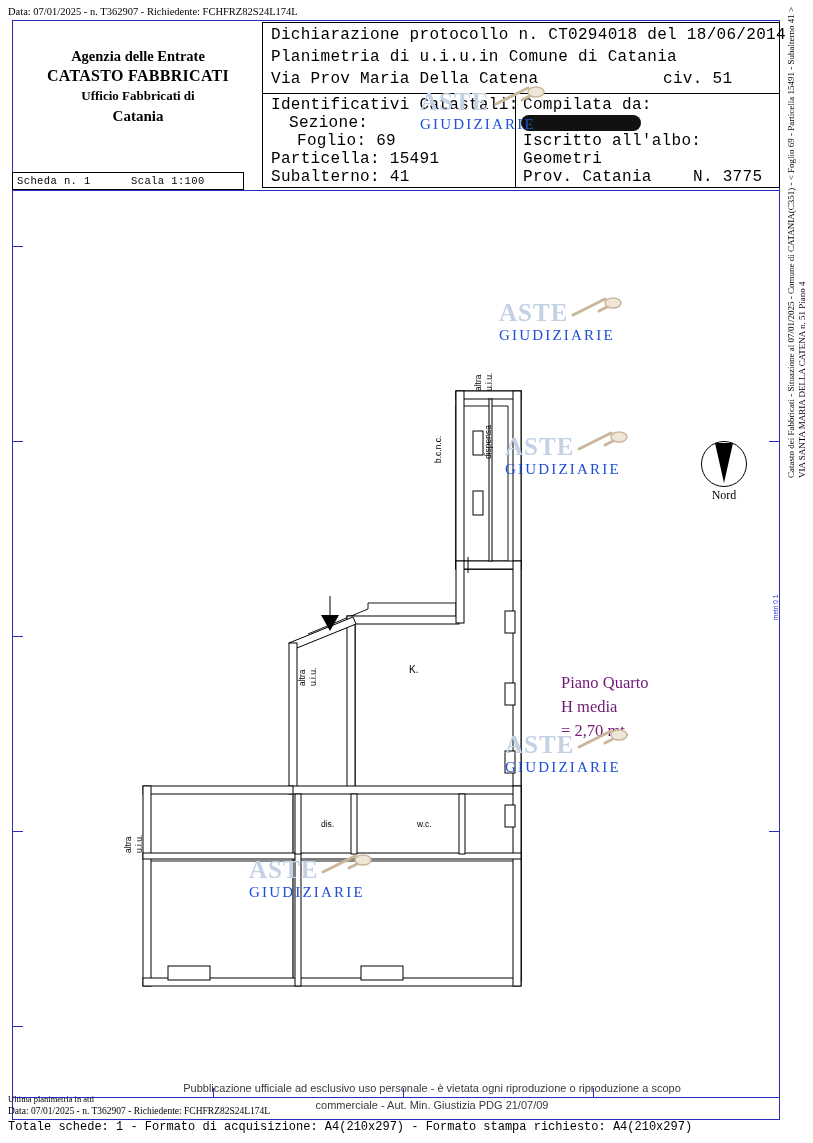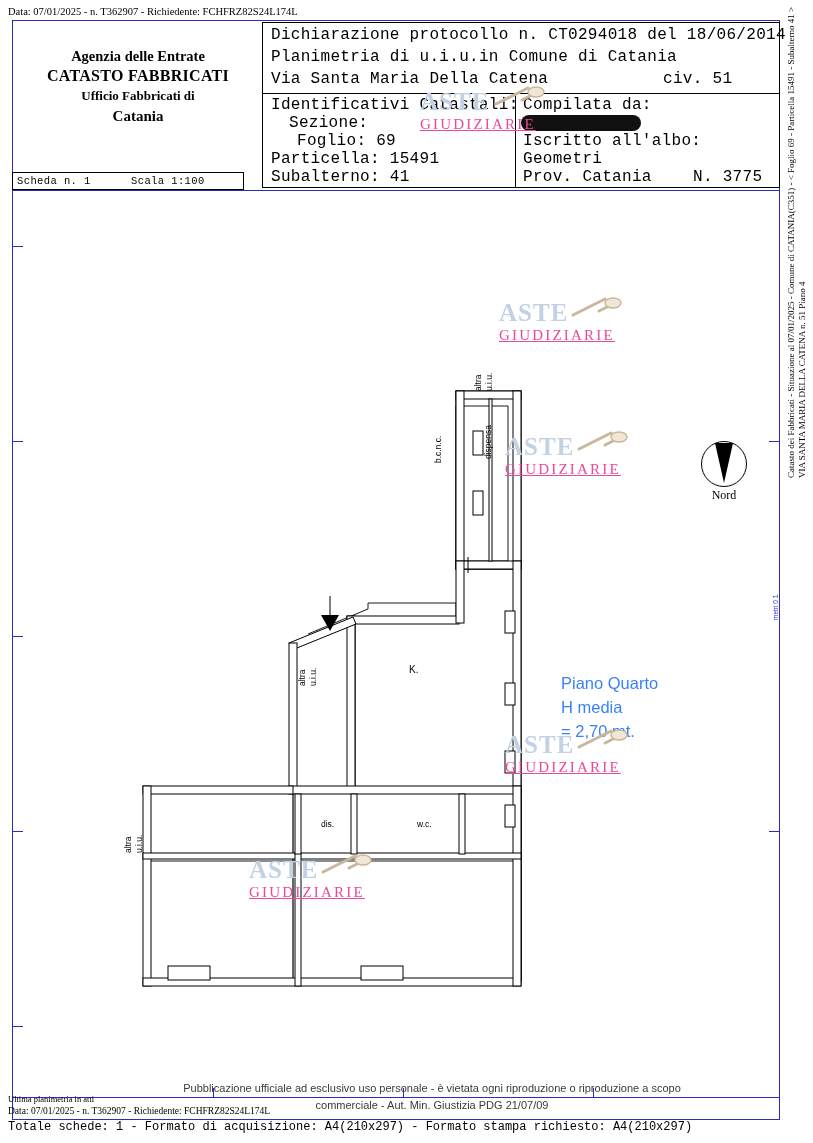--- a/index.html
+++ b/index.html
@@ -185,43 +185,42 @@
     color: #000;
     white-space: nowrap;
   }
   .plabel.rot {
     transform-origin: left top;
     transform: rotate(-90deg);
   }
   .piano-block {
     position: absolute;
     left: 548px; top: 480px;
-    font-family: Liberation Sans, sans-serif;
+    font-family: Liberation Serif, serif;
     font-size: 16.5px;
     line-height: 24px;
-    color: #3b82f6;
+    color: #701a75;
   }
 
   
   .wm {
     position: absolute;
     pointer-events: none;
     user-select: none;
   }
   .wm-aste {
     font-size: 25px;
     font-weight: bold;
     color: #c2d2e4;
     letter-spacing: 1px;
   }
   .wm-giud {
     font-size: 15px;
-    color: #ec4899;
+    color: #1d4ed8;
     letter-spacing: 2.2px;
-    text-decoration: underline;
   }
   .gavel {
     position: absolute;
     width: 54px; height: 26px;
   }
   .wm-big {
     position: absolute;
     left: 150px; top: 1008px;
     font-family: "Liberation Serif", serif;
     font-size: 30px;
@@ -296,21 +295,21 @@
   <div class="agency">
     <div class="a1">Agenzia delle Entrate</div>
     <div class="a2">CATASTO FABBRICATI</div>
     <div class="a3">Ufficio Fabbricati di</div>
     <div class="a4">Catania</div>
   </div>
 
   <div class="decl-box">
     <div class="decl-line decl-l1">Dichiarazione protocollo n. CT0294018 del  18/06/2014</div>
     <div class="decl-line decl-l2">Planimetria di u.i.u.in Comune di Catania</div>
-    <div class="decl-line decl-l3">Via Santa Maria Della Catena</div>
+    <div class="decl-line decl-l3">Via Prov Maria Della Catena</div>
     <div class="decl-line decl-civ">civ. 51</div>
     <div class="decl-hr"></div>
     <div class="decl-vr"></div>
 
     <div class="decl-line ident-title">Identificativi Catastali:</div>
     <div class="decl-line ident-sez">Sezione:</div>
     <div class="decl-line ident-fog">Foglio: 69</div>
     <div class="decl-line ident-part">Particella: 15491</div>
     <div class="decl-line ident-sub">Subalterno: 41</div>
 

